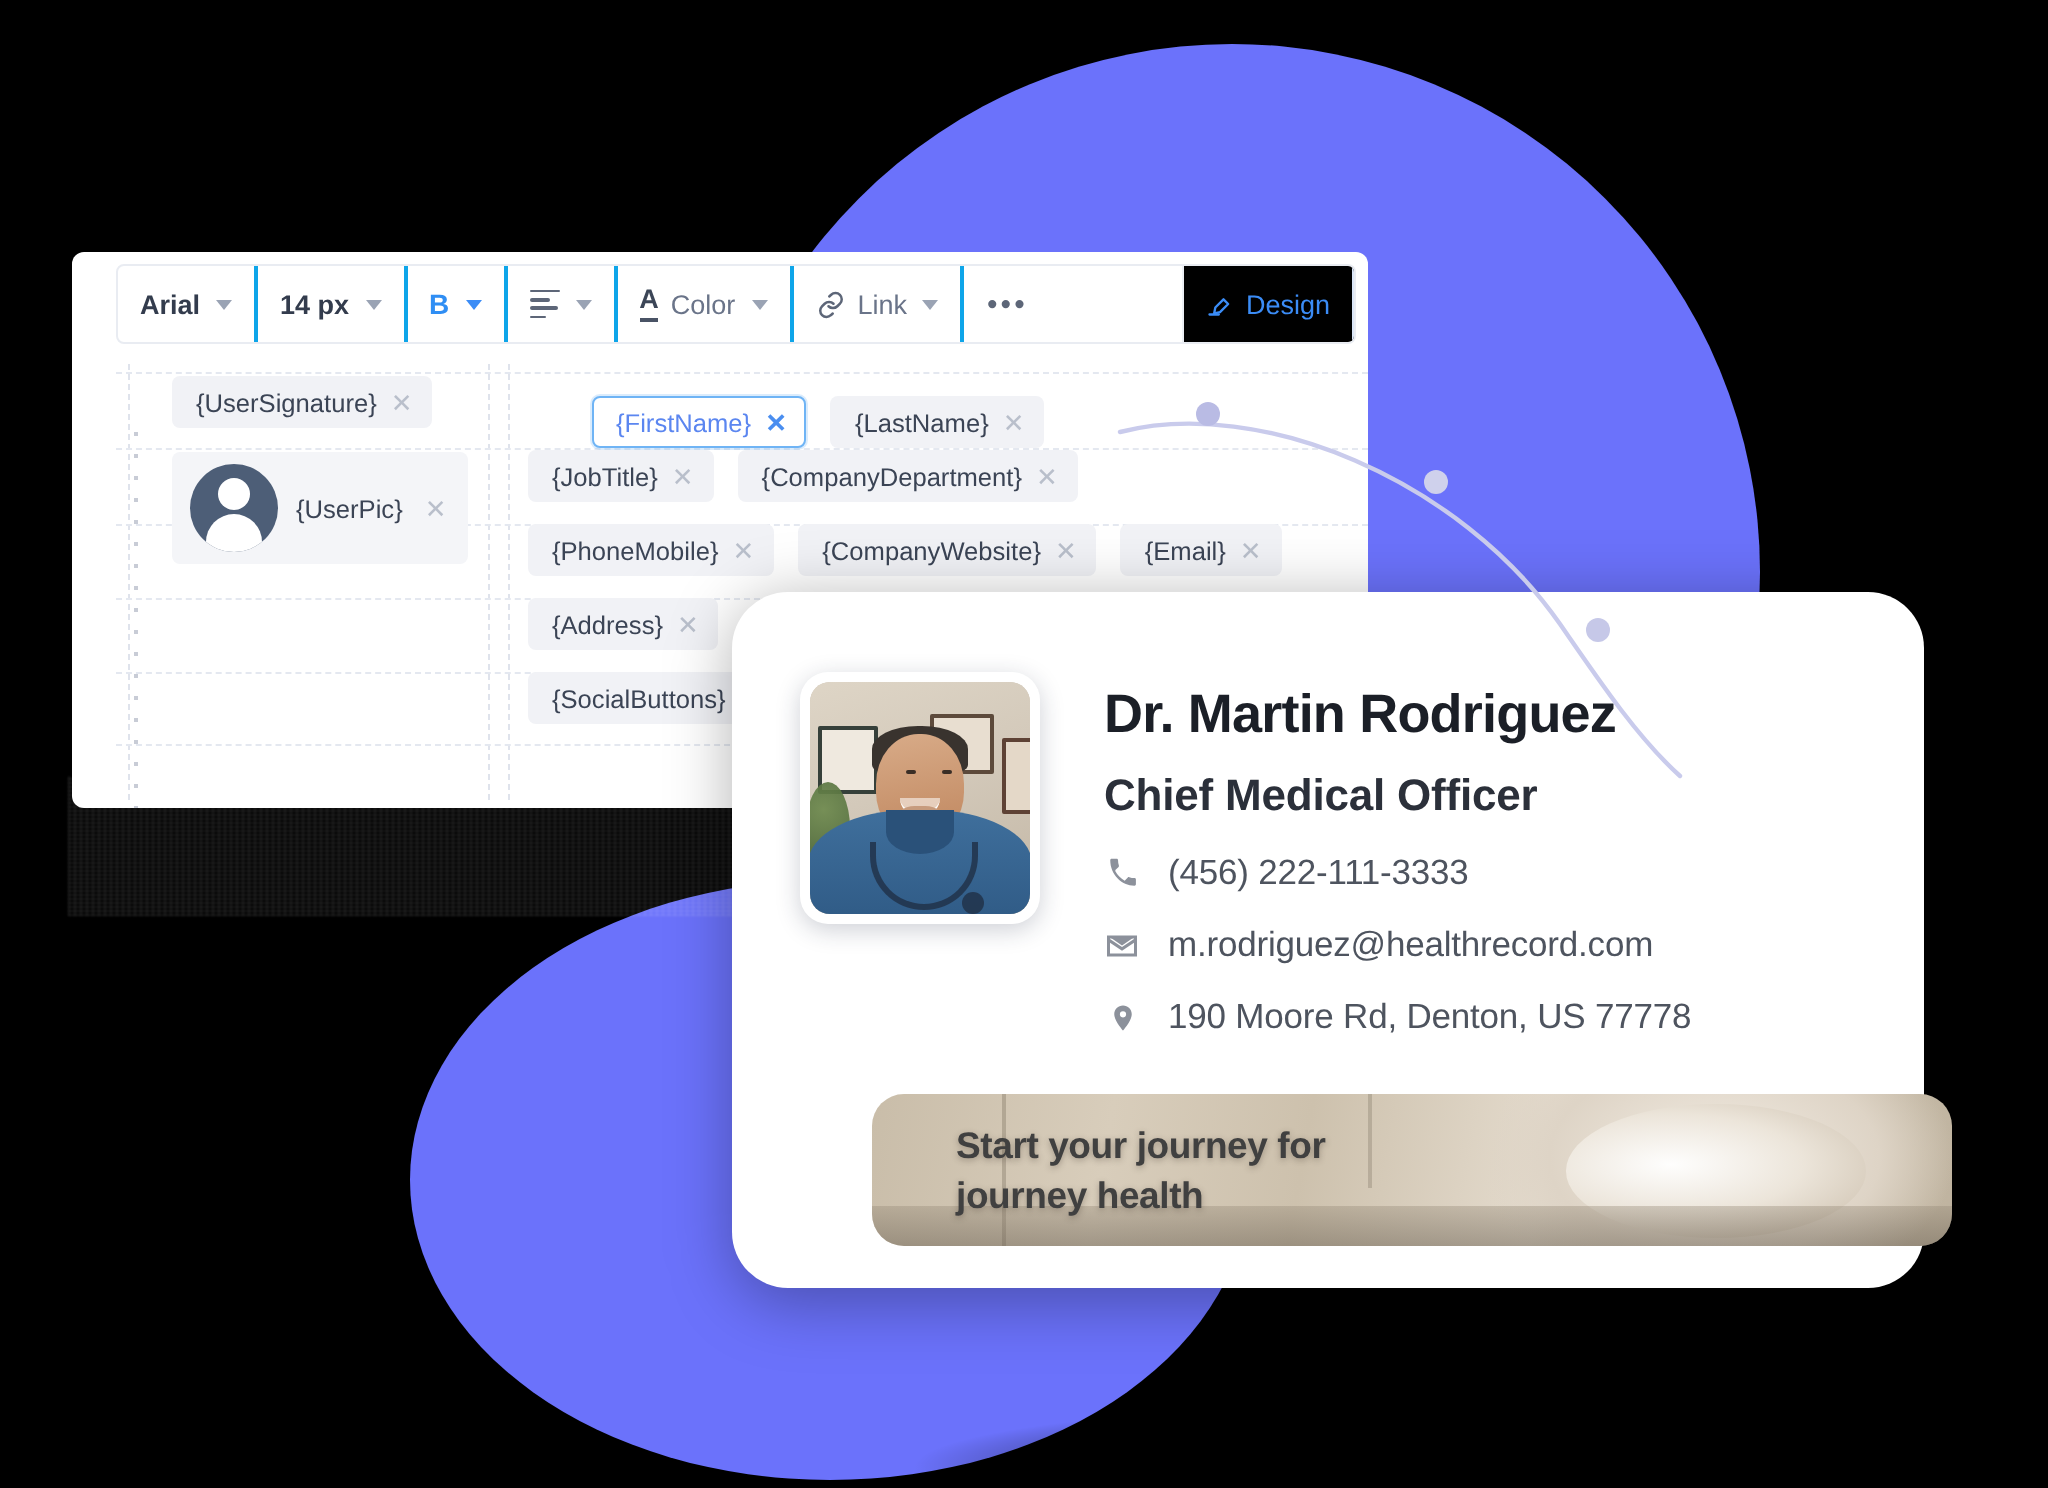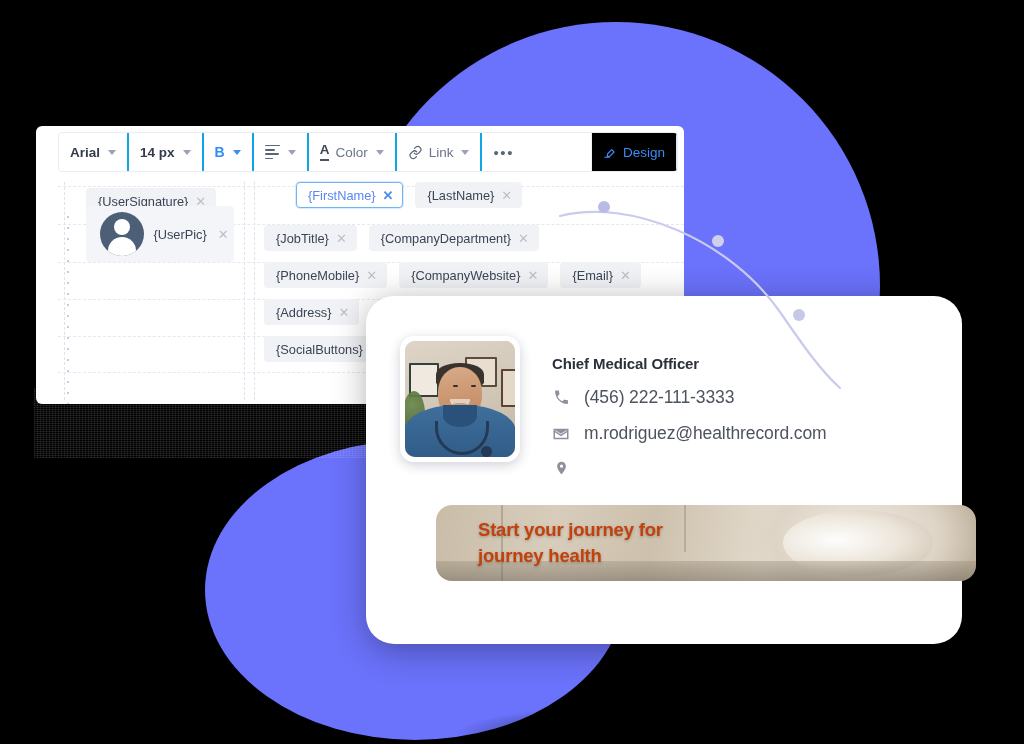--- a/index.html
+++ b/index.html
@@ -183,30 +183,29 @@
     border-color: #6fb4f5;
     color: #5b86f0;
     box-shadow: 0 0 0 1px rgba(111,180,245,.25);
   }
   .chip.selected .x { color: #4a8ef0; font-weight: 600; }
 
   
   #userpic-box {
     position: absolute;
     left: 28px;
-    top: 24px;
+    top: 44px;
     width: 148px;
     height: 56px;
     background: #f4f5f8;
     border-radius: 4px;
     display: flex;
     align-items: center;
     gap: 9px;
     padding-left: 9px;
-    justify-content: center;
   }
   #userpic-avatar {
     width: 44px; height: 44px;
     border-radius: 50%;
     background: #4d5e77;
     position: relative;
     overflow: hidden;
     flex: none;
   }
   #userpic-avatar::before {
@@ -344,21 +343,21 @@
   #sig-text { padding-top: 6px; min-width: 0; }
   #sig-name {
     font-size: 27px;
     font-weight: 700;
     color: #1b1f27;
     letter-spacing: -.4px;
     line-height: 1.12;
     white-space: nowrap;
   }
   #sig-role {
-    font-size: 15px;
+    font-size: 22px;
     font-weight: 600;
     color: #2b303a;
     margin-top: 13px;
     letter-spacing: -.1px;
   }
   .sig-line {
     display: flex;
     align-items: center;
     gap: 14px;
     margin-top: 15px;
@@ -400,21 +399,21 @@
   #cta-floor { position: absolute; left: 0; right: 0; bottom: 0; height: 26%;
     background: linear-gradient(180deg, rgba(150,138,120,.38), rgba(110,100,86,.52)); }
   #cta-bore { position: absolute; right: 8%; top: 6%;
     width: 150px; height: 88%;
     border-radius: 50%;
     background: radial-gradient(ellipse at 35% 45%, #ffffff 0%, #ece5da 48%, #d6cbbb 78%, rgba(0,0,0,0) 92%);
     opacity: .95; }
   #cta-text {
     position: relative;
     z-index: 2;
-    color: #c2410c;
+    color: #404040;
     font-weight: 700;
     font-size: 18.5px;
     line-height: 1.38;
     margin-left: 42px;
     text-shadow: 0 1px 3px rgba(60,50,40,.35);
     letter-spacing: -.2px;
   }
   #cta-button {
     position: absolute;
     z-index: 3;
@@ -550,21 +549,21 @@
           <span class="x">✕</span>
         </span>
       </div>
 
       <div id="userpic-box">
         <span id="userpic-avatar"></span>
         <span id="userpic-label">{UserPic}</span>
         <span id="userpic-x">✕</span>
       </div>
 
-      <div class="chip-row" style="left:206px; top:0;padding-left:32px;">
+      <div class="chip-row" style="left:206px; top:16px;padding-left:32px;">
         <span class="chip selected">
           <span>{FirstName}</span>
           <span class="x">✕</span>
         </span>
         <span class="chip">
           <span>{LastName}</span>
           <span class="x">✕</span>
         </span>
       </div>
 
@@ -657,20 +656,21 @@
           <span class="ph-eye r"></span>
           <span class="ph-smile"></span>
           <span class="ph-torso"></span>
           <span class="ph-collar"></span>
           <span class="ph-steth"></span>
         </div>
       </div>
 
       <div id="sig-text">
 
+        <div id="sig-name">Dr. Martin Rodriguez</div>
         <div id="sig-role">Chief Medical Officer</div>
 
         <div class="sig-line">
           <span class="sig-ico">
             <svg width="17" height="17" viewBox="0 0 24 24" fill="#8c919b">
               <path d="M6.6 10.8c1.4 2.8 3.8 5.1 6.6 6.6l2.2-2.2c.3-.3.7-.4 1-.2 1.2.4 2.4.6 3.7.6.6 0 1 .4 1 1V20c0 .6-.4 1-1 1C11 21 3 13 3 3c0-.6.4-1 1-1h3.5c.6 0 1 .4 1 1 0 1.3.2 2.5.6 3.7.1.3 0 .7-.2 1l-2.3 2.1z"></path>
             </svg>
           </span>
           <span>(456) 222-111-3333</span>
         </div>
@@ -685,20 +685,21 @@
           </span>
           <span>m.rodriguez@healthrecord.com</span>
         </div>
 
         <div class="sig-line">
           <span class="sig-ico">
             <svg width="15" height="18" viewBox="0 0 24 24" fill="#8c919b">
               <path d="M12 2C8.1 2 5 5.1 5 9c0 5.2 7 13 7 13s7-7.8 7-13c0-3.9-3.1-7-7-7zm0 9.5A2.5 2.5 0 1 1 12 6.5a2.5 2.5 0 0 1 0 5z"></path>
             </svg>
           </span>
+          <span>190 Moore Rd, Denton, US 77778</span>
         </div>
       </div>
     </div>
 
     <div id="sig-cta">
       <span id="cta-bg">
         <span id="cta-bore"></span>
         <span id="cta-floor"></span>
       </span>
       <div id="cta-text">

